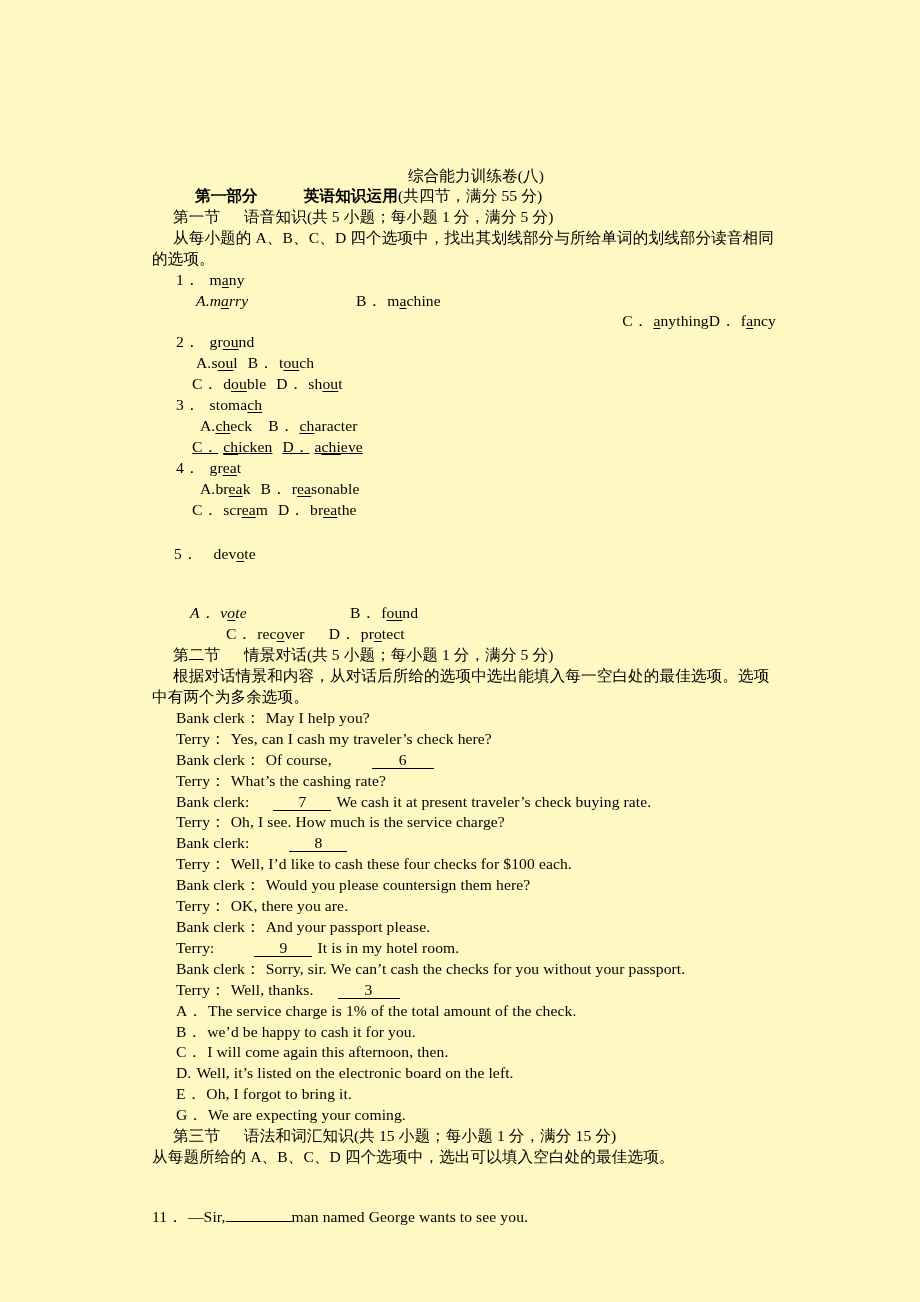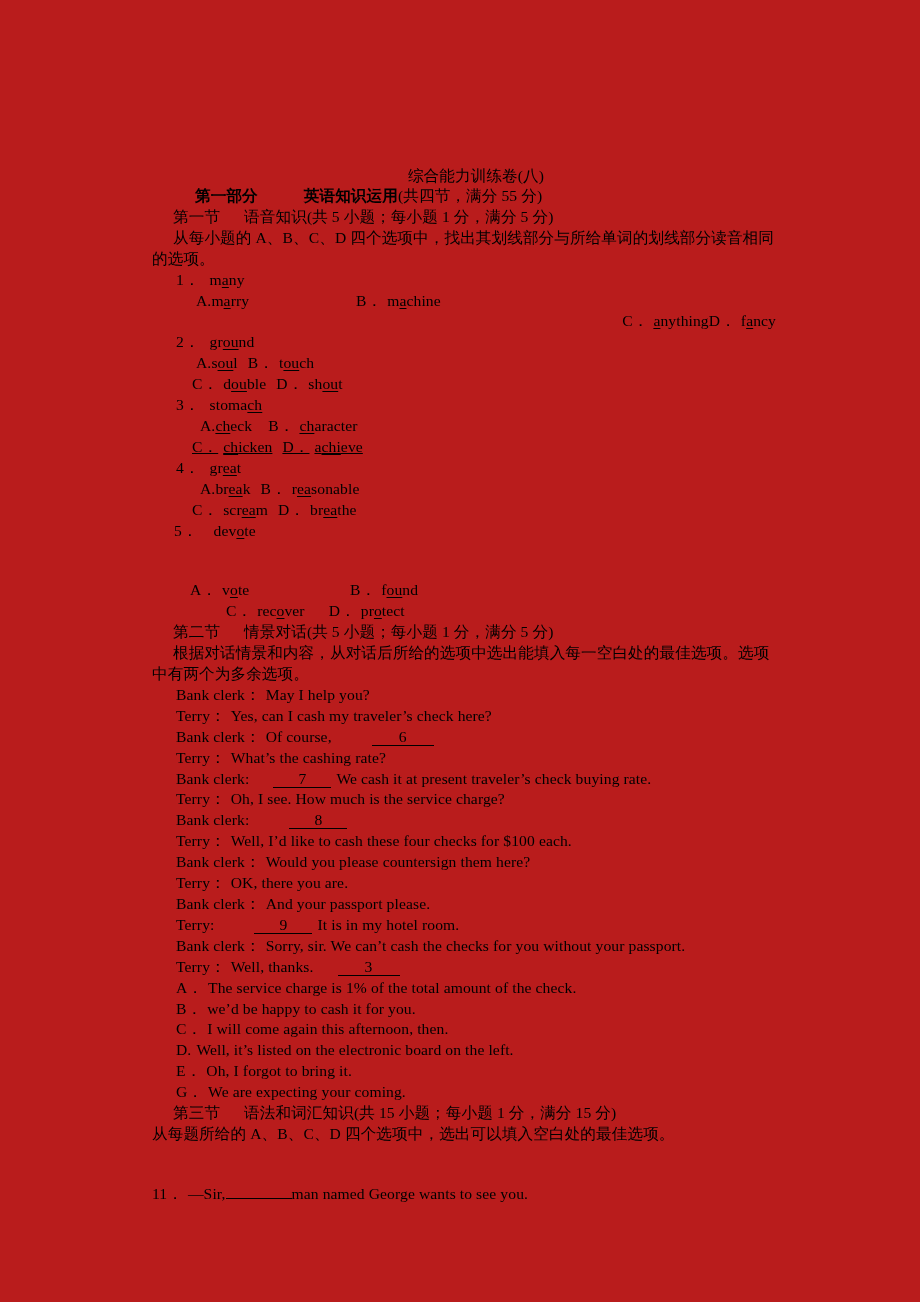--- a/index.html
+++ b/index.html
@@ -14,21 +14,21 @@
     font-family: "Liberation Serif", "DejaVu Serif", serif;
     color: #000000;
     -webkit-font-smoothing: antialiased;
   }
   .page {
     position: absolute;
     left: 0;
     top: 0;
     width: 920px;
     height: 1302px;
-    background: #b91c1c;
+    background: #fef9c3;
     overflow: hidden;
   }
   .content {
     position: absolute;
     left: 152px;
     top: 165px;
     width: 624px;
   }
   .ln {
     font-size: 15.6px;
@@ -50,21 +50,21 @@
   .bold { font-weight: bold; margin-left: 22px; }
   .ind1 { padding-left: 21px; }   
   .ind2 { padding-left: 24px; }
   .qnum { padding-left: 24px; }
   .u { text-decoration: underline; text-underline-offset: 1.5px; }
   .sp-s { display: inline-block; width: 5px; }
   .sp-m { display: inline-block; width: 10px; }
   .sp-l { display: inline-block; width: 16px; }
   .sp-xl { display: inline-block; width: 24px; }
   .sp-xxl { display: inline-block; width: 40px; }
-  .colB { display: inline-block; width: 160px; }
+  .colB { display: inline-block; width: 160px; font-style: italic; }
   .colB2 { display: inline-block; width: 168px; }
   .blank {
     display: inline-block;
     border-bottom: 1.1px solid #000;
     text-align: center;
     line-height: 17px;
     vertical-align: baseline;
   }
   .blank-w60 { width: 62px; }
   .blank-w58 { width: 58px; }
@@ -95,21 +95,21 @@
     <div class="ln" style="padding-left:40px;"><span><span>C．</span><span class="sp-s"></span><span>d</span><span class="u">ou</span><span>ble</span></span><span class="sp-m"></span><span><span>D．</span><span class="sp-s"></span><span>sh</span><span class="u">ou</span><span>t</span></span></div>
 
     <div class="ln qnum"><span>3．</span><span class="sp-m"></span><span><span>stoma</span><span class="u">ch</span><span></span></span></div>
     <div class="ln" style="padding-left:48px;"><span><span>A.</span><span></span><span class="u">ch</span><span>eck</span></span><span class="sp-l"></span><span><span>B．</span><span class="sp-s"></span><span></span><span class="u">ch</span><span>aracter</span></span></div>
     <div class="ln" style="padding-left:40px;text-decoration:underline;"><span><span>C．</span><span class="sp-s"></span><span></span><span class="u">ch</span><span>icken</span></span><span class="sp-m"></span><span><span>D．</span><span class="sp-s"></span><span>a</span><span class="u">chi</span><span>eve</span></span></div>
 
     <div class="ln qnum"><span>4．</span><span class="sp-m"></span><span><span>gr</span><span class="u">ea</span><span>t</span></span></div>
     <div class="ln" style="padding-left:48px;"><span><span>A.</span><span>br</span><span class="u">ea</span><span>k</span></span><span class="sp-m"></span><span><span>B．</span><span class="sp-s"></span><span>r</span><span class="u">ea</span><span>sonable</span></span></div>
     <div class="ln" style="padding-left:40px;"><span><span>C．</span><span class="sp-s"></span><span>scr</span><span class="u">ea</span><span>m</span></span><span class="sp-m"></span><span><span>D．</span><span class="sp-s"></span><span>br</span><span class="u">ea</span><span>the</span></span></div>
 
-    <div class="ln" style="padding-left:22px;"><span>5．</span><span class="sp-l"></span><span><span>dev</span><span class="u">o</span><span>te</span></span></div>
+    <div class="ln" style="padding-left:22px;margin-top:23px;"><span>5．</span><span class="sp-l"></span><span><span>dev</span><span class="u">o</span><span>te</span></span></div>
     <div class="ln" style="padding-left:38px;margin-top:39px;"><span class="colB"><span>A．</span><span class="sp-s"></span><span>v</span><span class="u">o</span><span>te</span></span><span><span>B．</span><span class="sp-s"></span><span>f</span><span class="u">ou</span><span>nd</span></span></div>
     <div class="ln" style="padding-left:74px;"><span><span>C．</span><span class="sp-s"></span><span>rec</span><span class="u">o</span><span>ver</span></span><span class="sp-xl"></span><span><span>D．</span><span class="sp-s"></span><span>pr</span><span class="u">o</span><span>tect</span></span></div>
 
     <div class="ln ind1"><span>第二节</span><span class="sp-xl"></span><span>情景对话</span><span>(共 5 小题；每小题 1 分，满分 5 分)</span></div>
     <div class="wrapln" style="text-indent:21px;">根据对话情景和内容，从对话后所给的选项中选出能填入每一空白处的最佳选项。选项中有两个为多余选项。</div>
 
     <div class="ln ind2"><span>Bank clerk：</span><span class="sp-s"></span><span>May I help you?</span></div>
     <div class="ln ind2"><span>Terry：</span><span class="sp-s"></span><span>Yes, can I cash my traveler’s check here?</span></div>
     <div class="ln ind2"><span>Bank clerk：</span><span class="sp-s"></span><span>Of course,</span><span class="sp-xxl"></span><span class="blank blank-w60">6</span></div>
     <div class="ln ind2"><span>Terry：</span><span class="sp-s"></span><span>What’s the cashing rate?</span></div>

